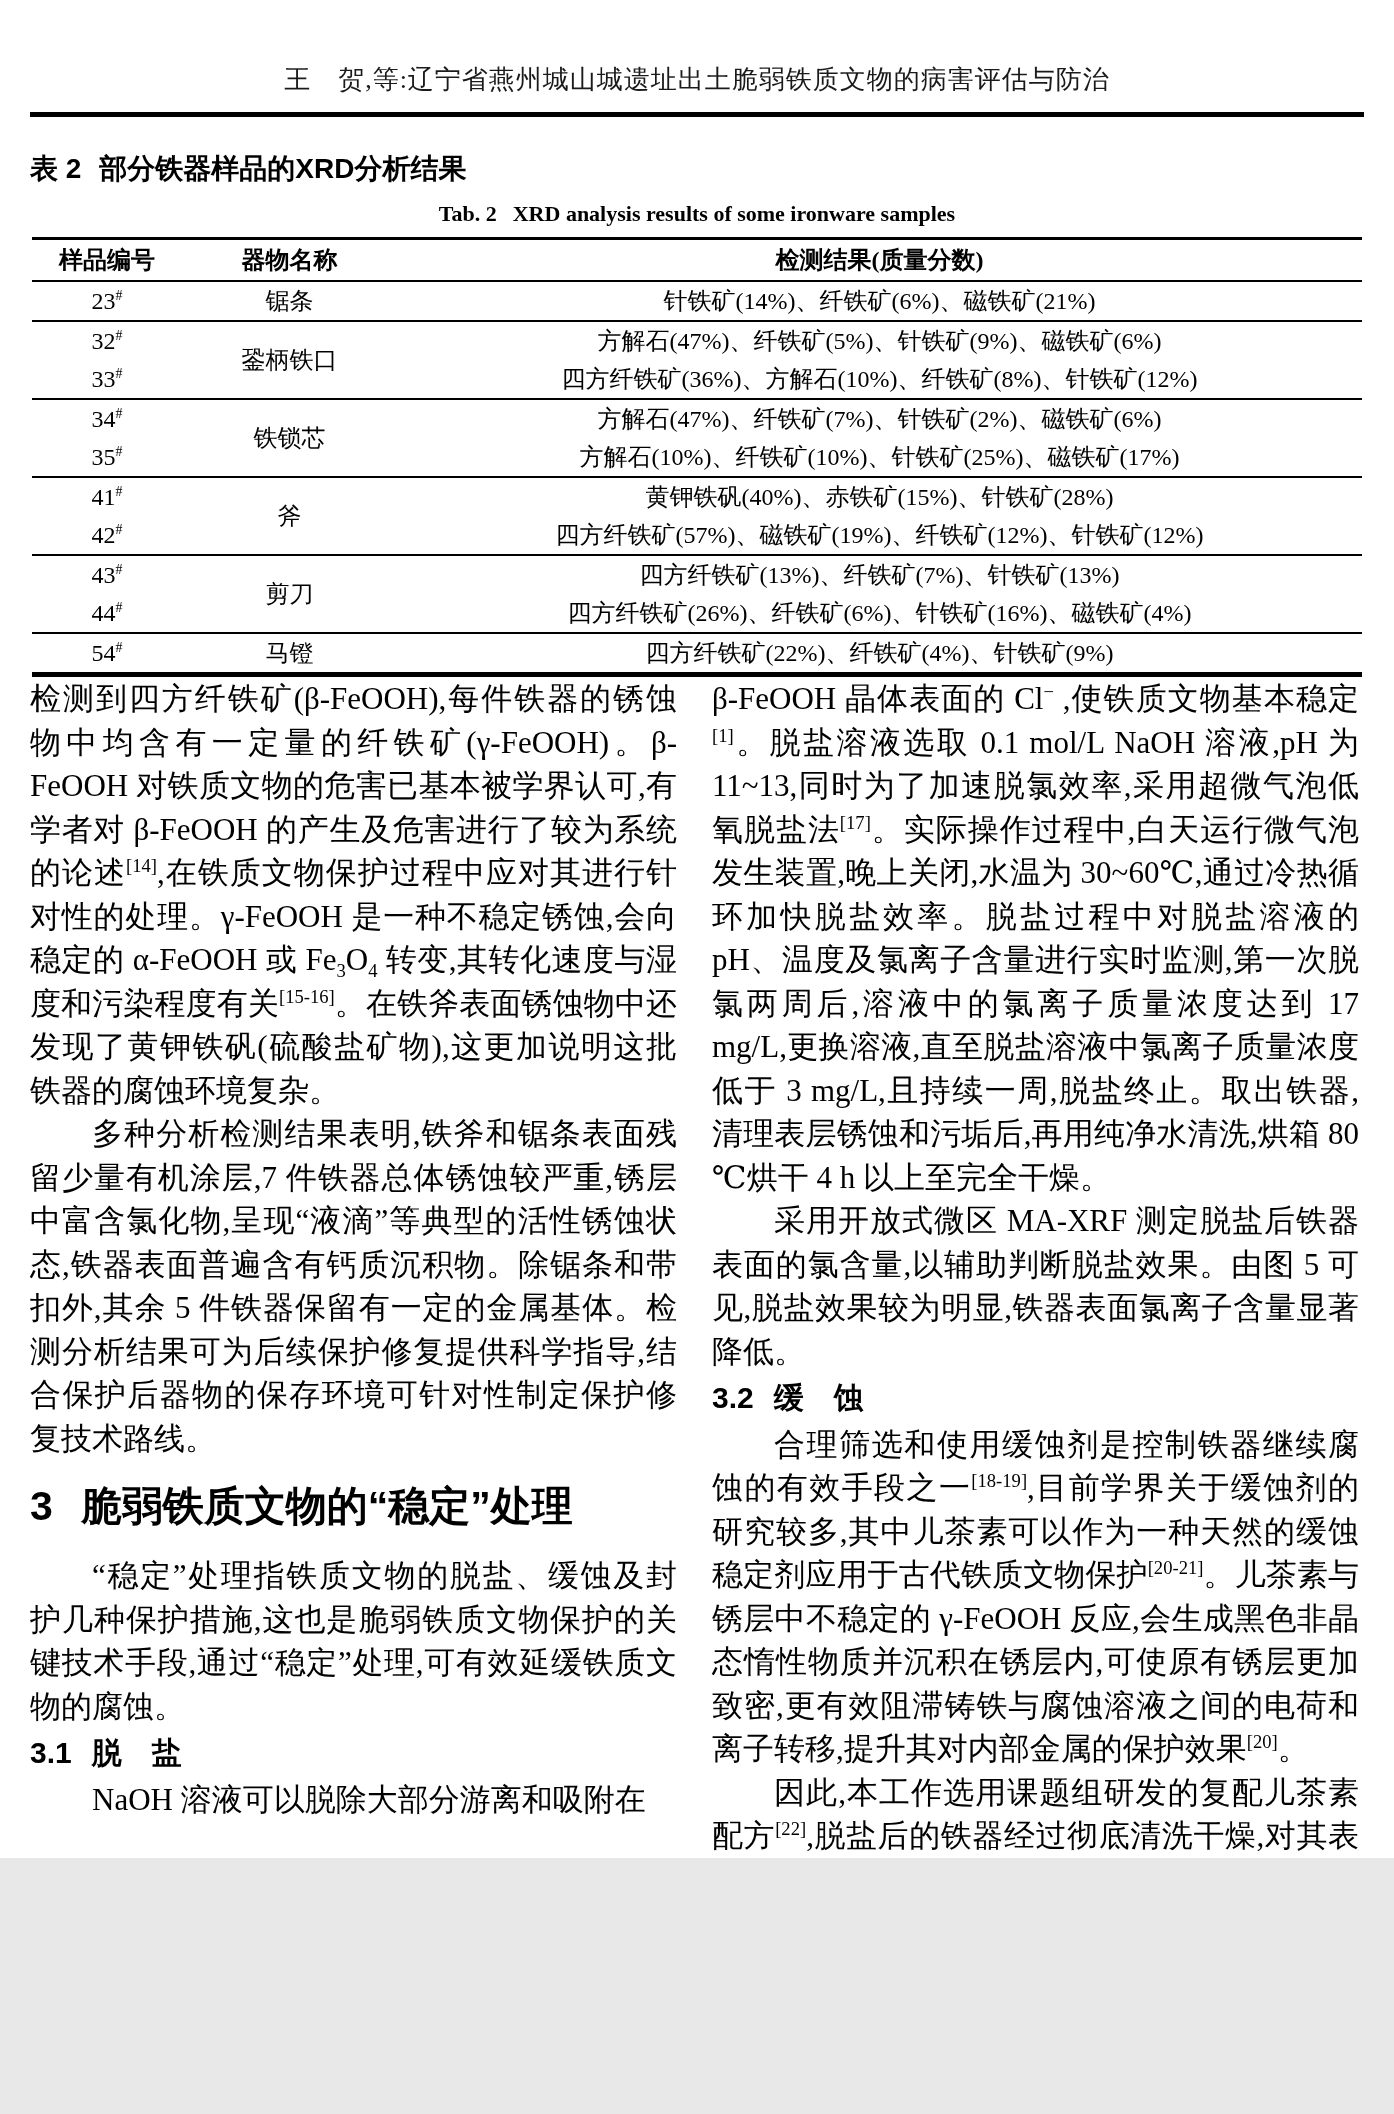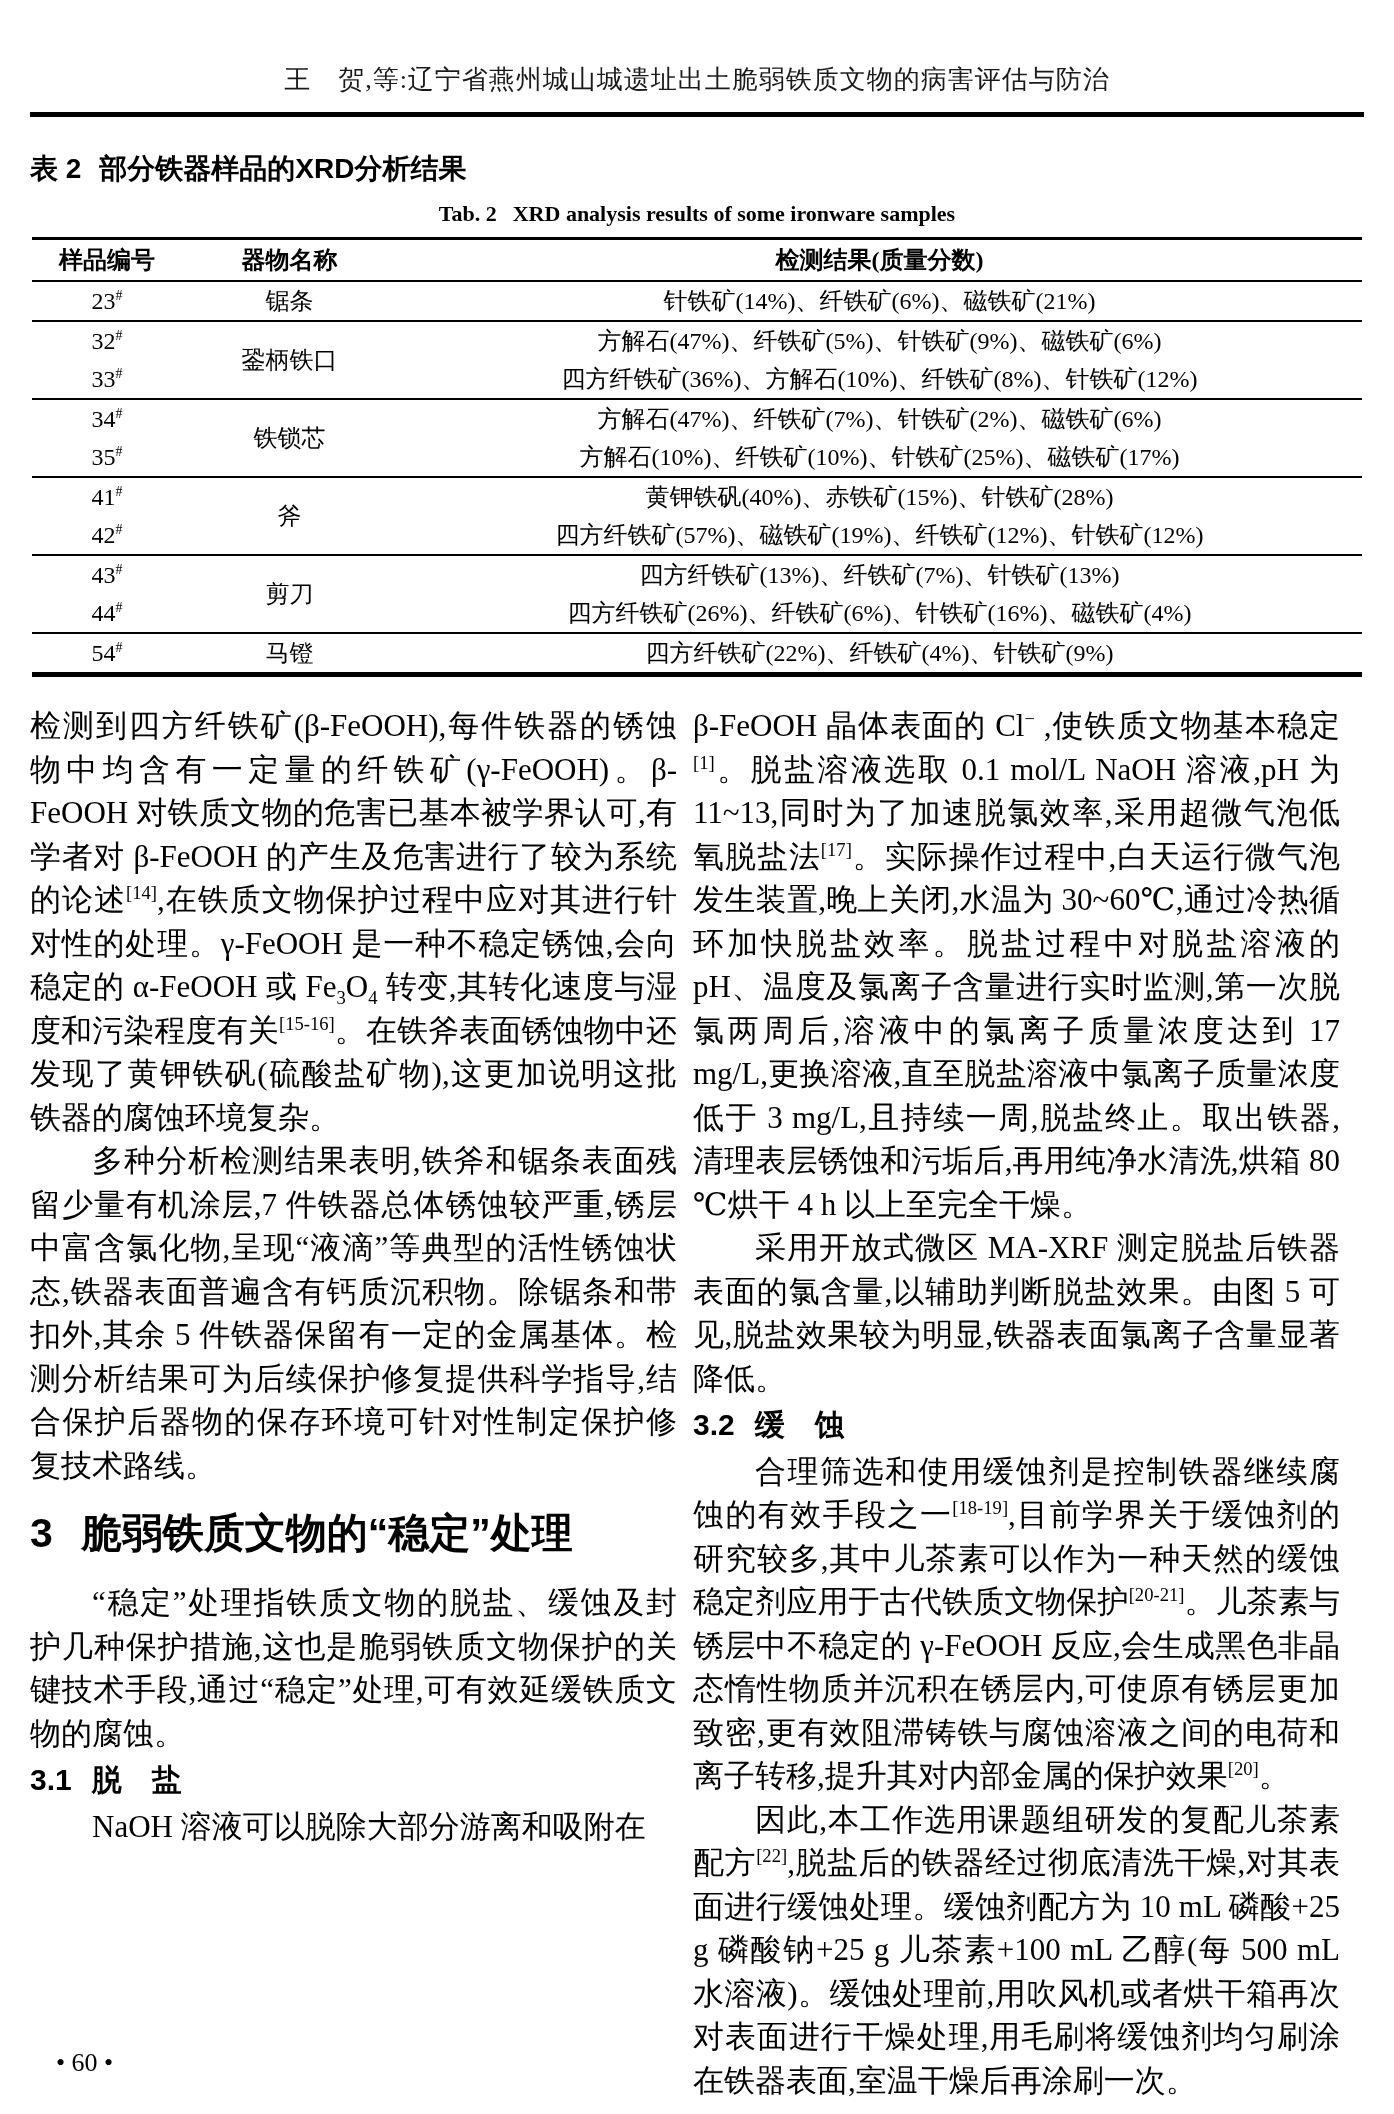--- a/index.html
+++ b/index.html
@@ -1,18 +1,18 @@
 <!DOCTYPE html>
 <html><head>
 <meta charset="utf-8">
 <style>
   html,body{margin:0;padding:0;background:#e8e8e8;}
   .page{
     position:relative;
-    width:1394px;height:2114px;
+    width:1394px;height:1858px;
     margin:0 auto;
     background:#ffffff;
     color:#000;
     box-sizing:border-box;
     padding:62px 30px 0 30px;
     font-family:"Liberation Serif","DejaVu Serif",serif;
     overflow:hidden;
   }
   .running-head{
     text-align:center;
@@ -59,22 +59,21 @@
     text-align:center;
     padding:0 4px;
     vertical-align:middle;
   }
   table.xrd tr.group-start td{border-top:2px solid #000;}
   table.xrd .col-id{width:150px;}
   table.xrd .col-name{width:215px;}
   table.xrd sup{font-size:0.58em;}
   .columns{
     display:flex;
-    gap:16px;
-    margin-top:27px;
+    gap:35px;
   }
   .col{
     width:647px;
     font-size:31px;
     line-height:43.5px;
     text-align:justify;
   }
   .col p{margin:0;}
   .col p.ind{text-indent:2em;}
   .col sup{font-size:0.60em;line-height:0;}

